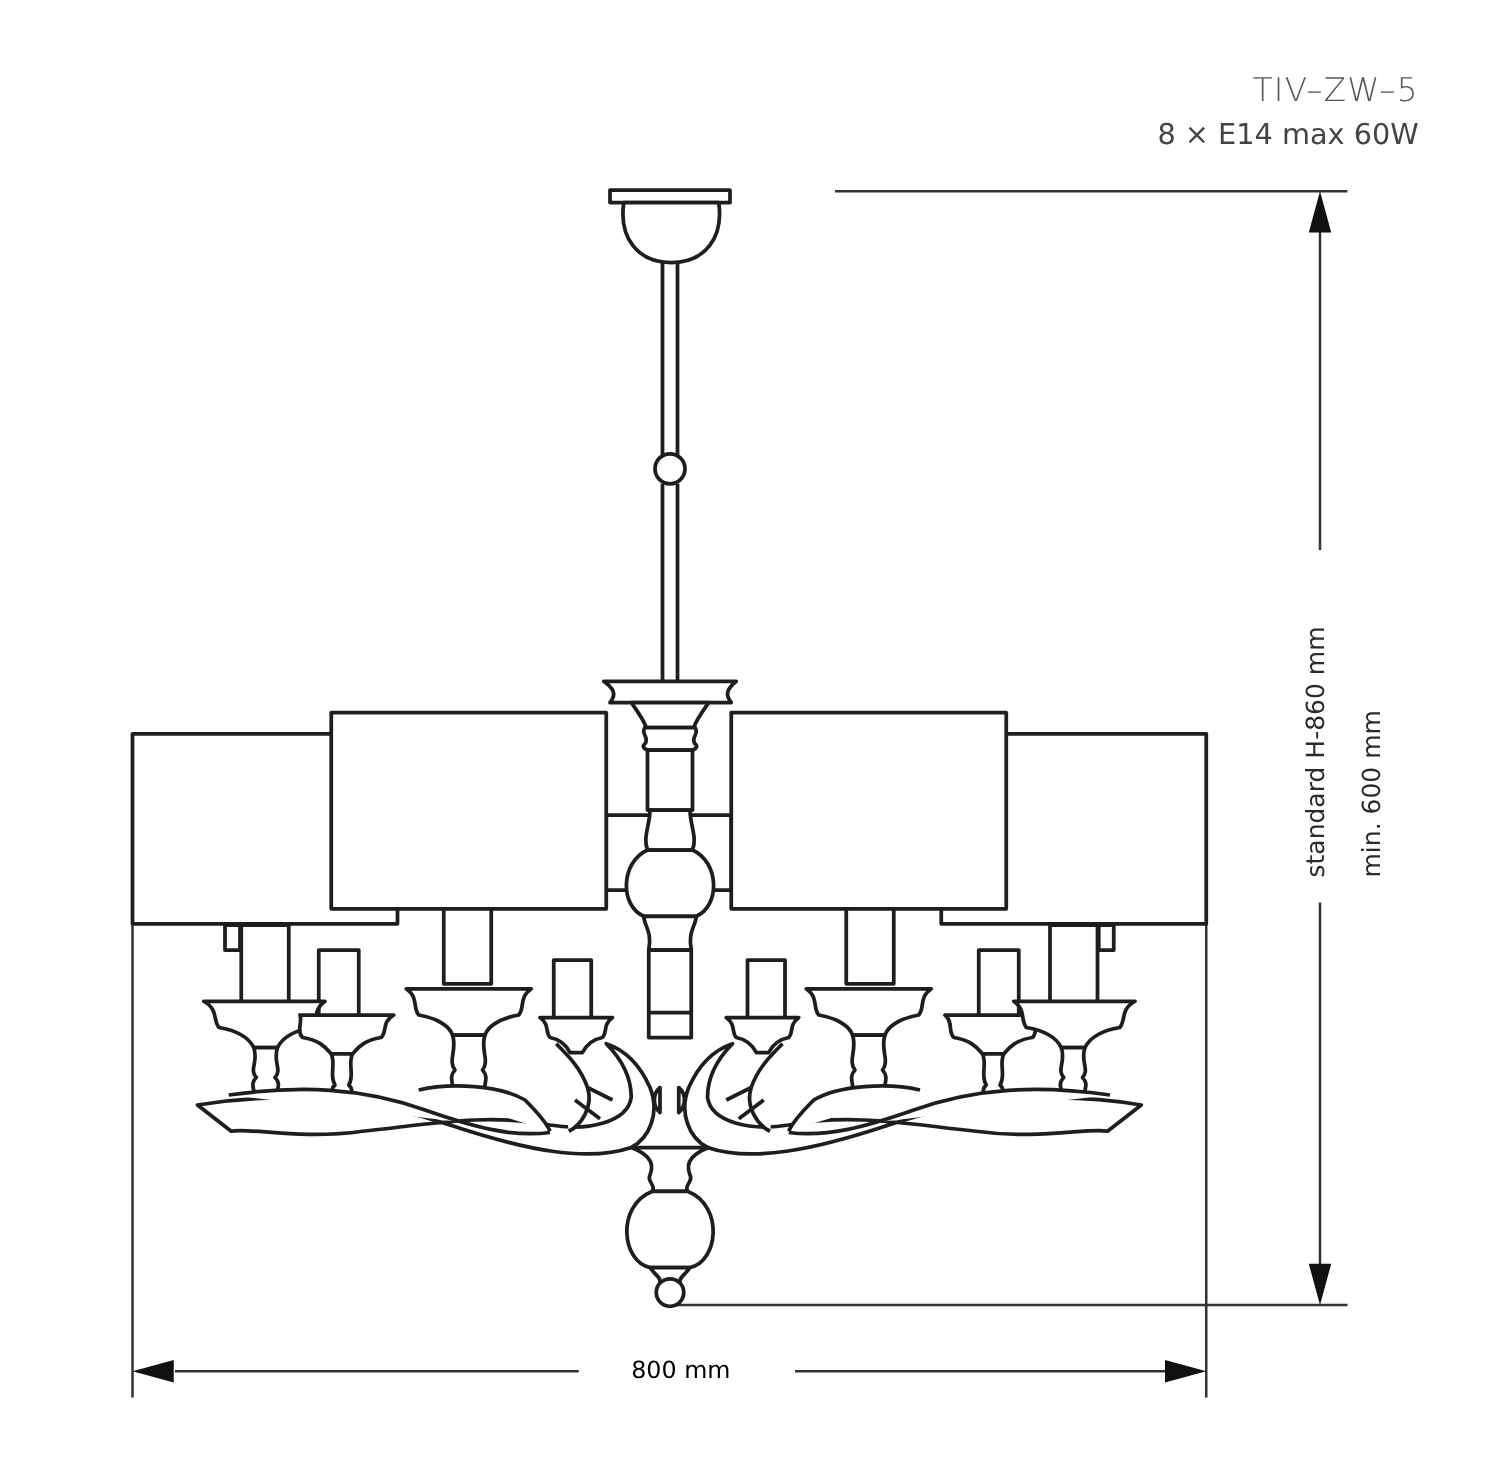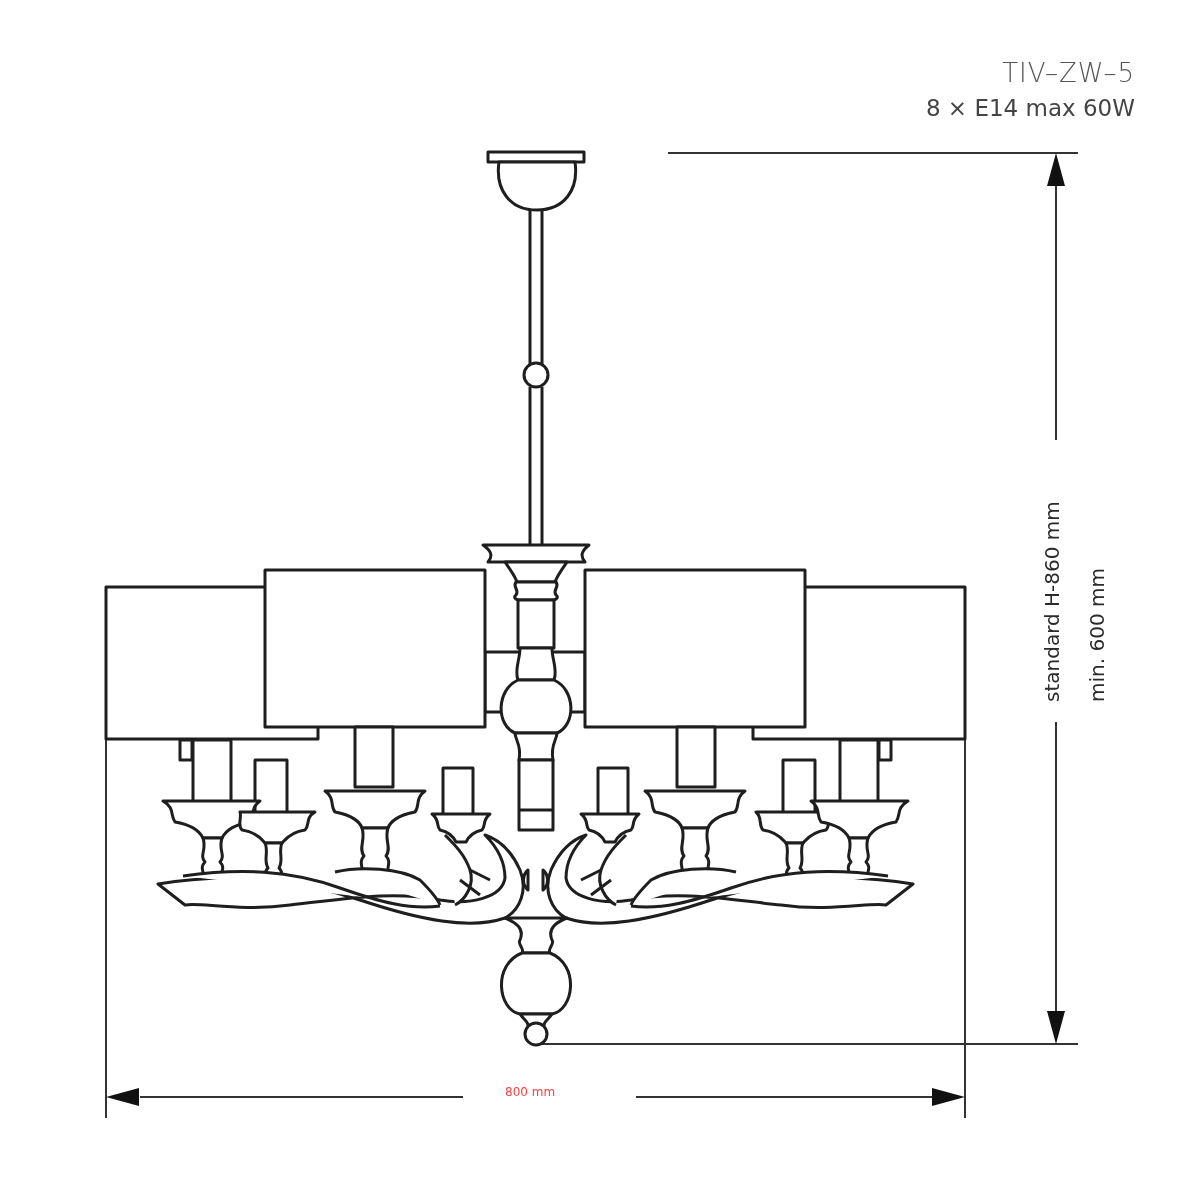--- a/index.html
+++ b/index.html
@@ -1,21 +1,21 @@
 <!DOCTYPE html>
 <html><head>
   <meta charset="utf-8">
   <style>
     html, body { margin: 0; padding: 0; background: #ffffff; }
     body { width: 1191px; height: 1182px; position: relative; overflow: hidden; }
     #stage { position: absolute; left: 0; top: 0; width: 1191px; height: 1182px; }
     .txt { position: absolute; font-family: "DejaVu Sans", sans-serif; color: #3c3c3c; white-space: nowrap; }
     .model { right: 56px; top: 58px; font-size: 26px; color: #555555; letter-spacing: 1px; font-weight: 300; }
     .spec { right: 56px; top: 95px; font-size: 23px; color: #444444; }
-    .width-label { left: 505px; top: 1085px; font-size: 12px; color: #ef4444; }
+    .width-label { left: 505px; top: 1085px; font-size: 19px; color: #000000; }
     .vert { position: absolute; font-family: "DejaVu Sans", sans-serif; color: #2a2a2a; font-size: 20px; white-space: nowrap; transform-origin: left top; transform: rotate(-90deg); }
     .v1 { left: 1040px; top: 702px; }
     .v2 { left: 1085px; top: 702px; }
     svg { position: absolute; left: 0; top: 0; }
     .ln { stroke: #1e1e1e; stroke-width: 3; fill: #ffffff; stroke-linejoin: round; }
     .ln-open { stroke: #1e1e1e; stroke-width: 3; fill: none; stroke-linejoin: round; }
     .dim { stroke: #333333; stroke-width: 2; fill: none; }
     .arrow { fill: #111111; stroke: none; }
   </style>
 </head>

